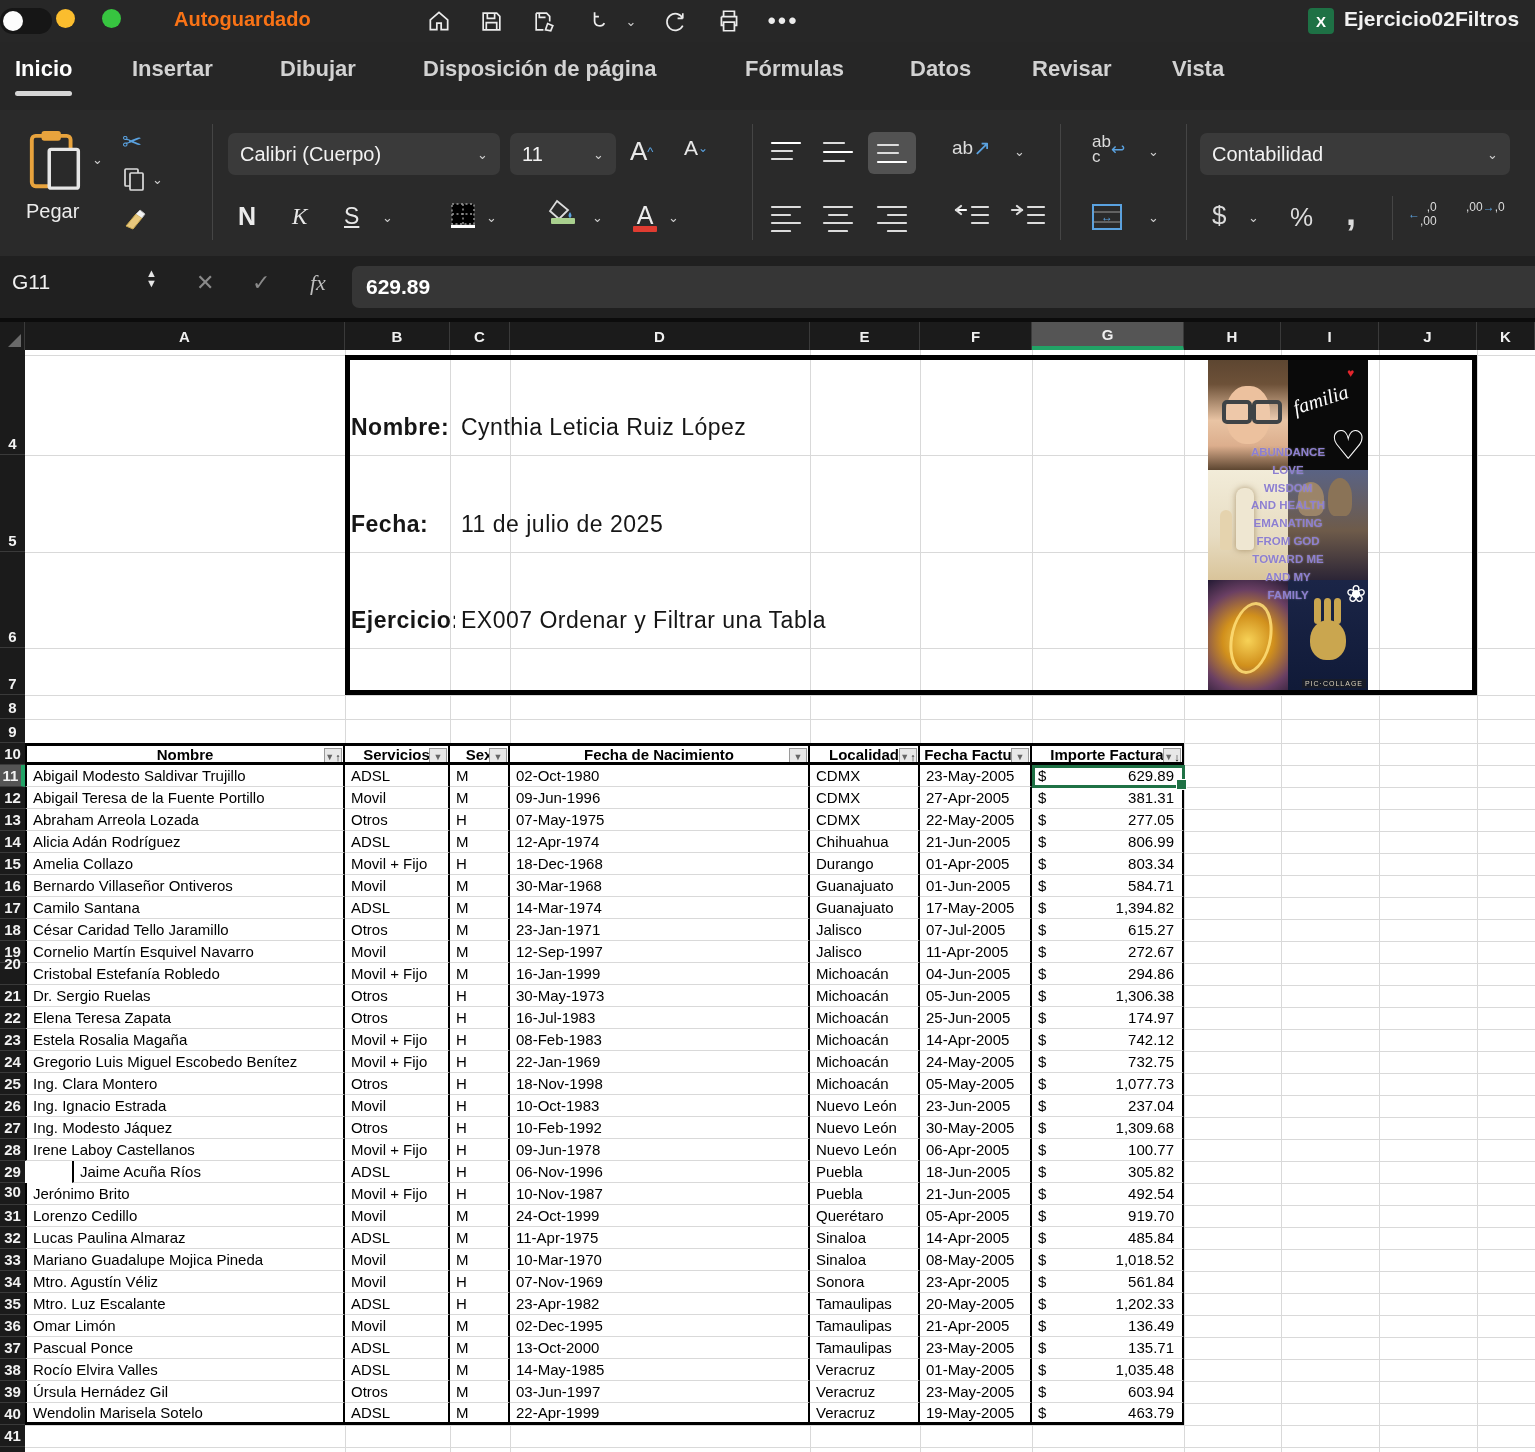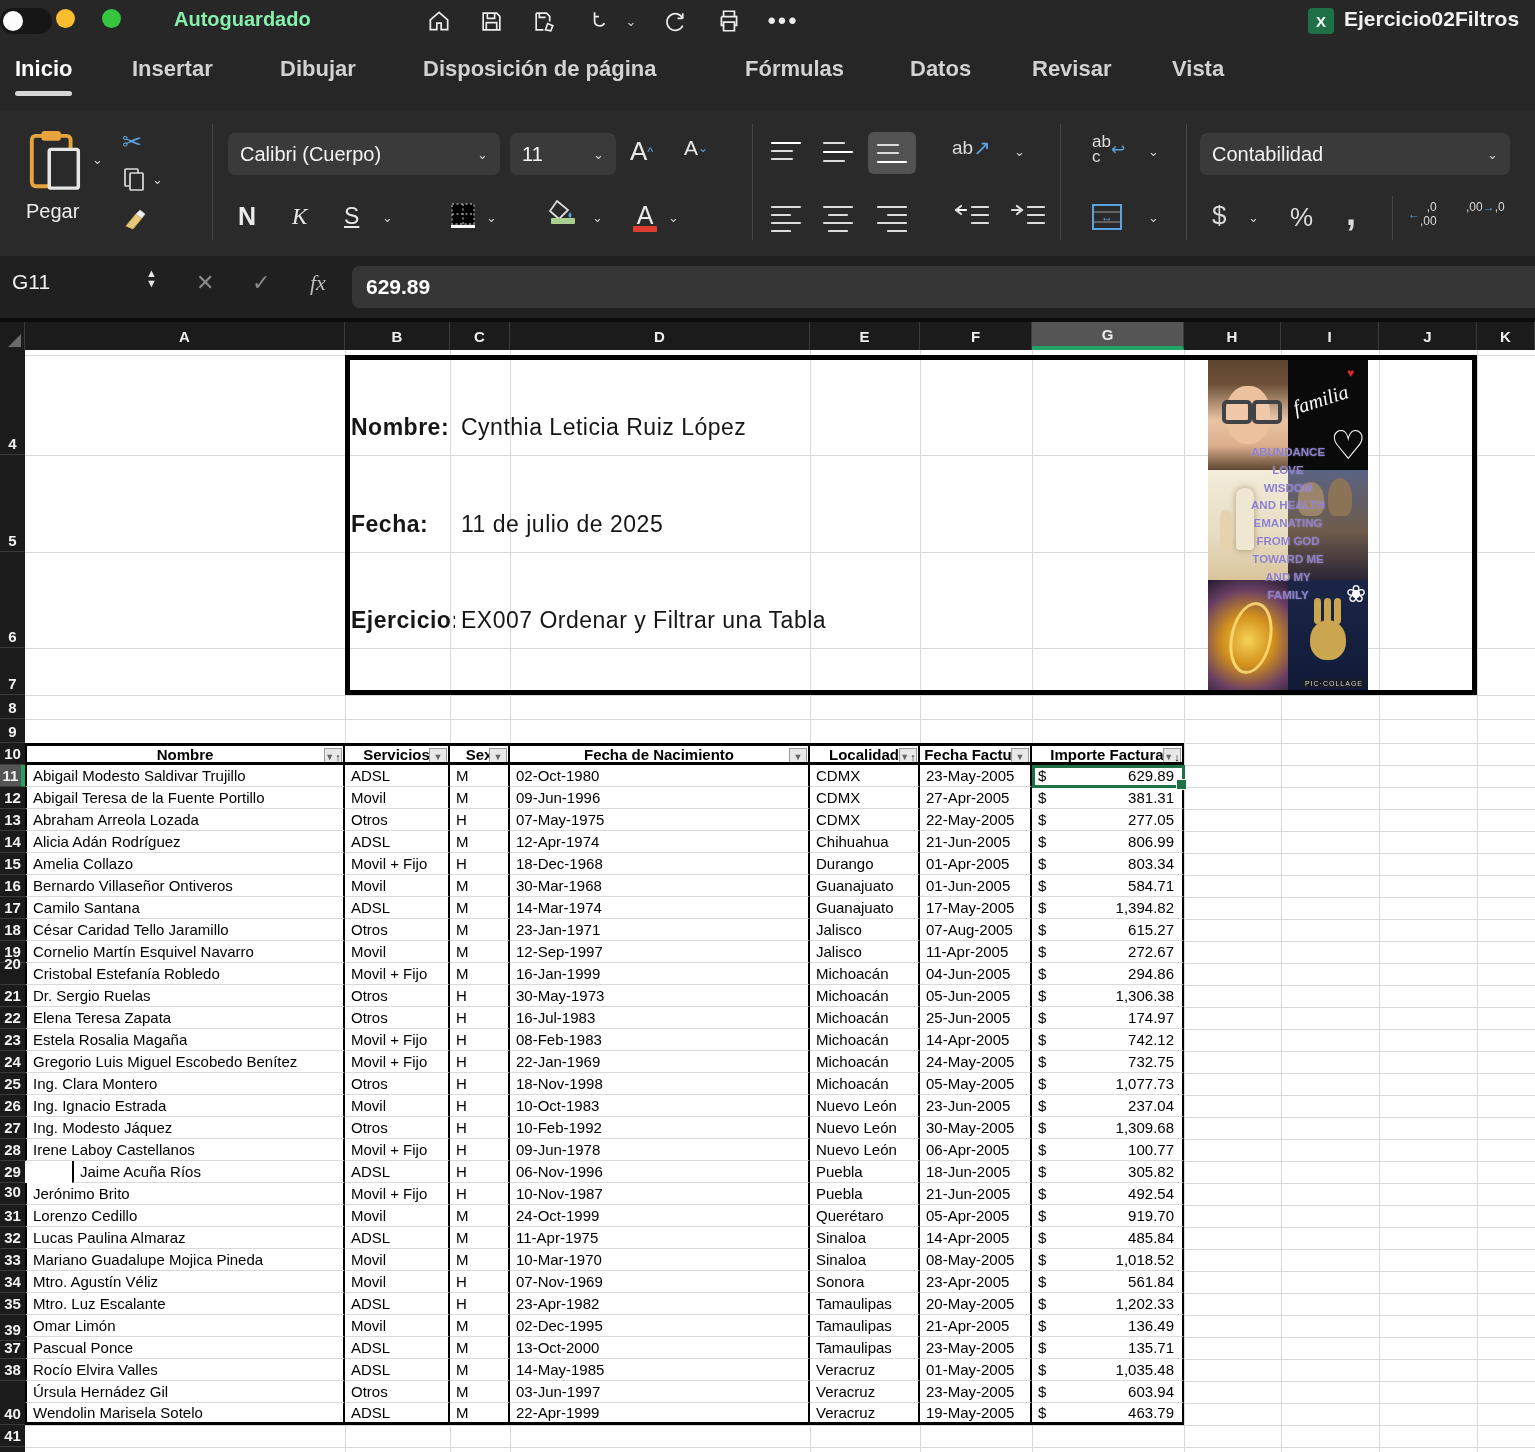--- a/index.html
+++ b/index.html
@@ -2,21 +2,21 @@
 <html><head>
 <meta charset="utf-8">
 <style>
   html,body{margin:0;padding:0;background:#111;}
   #app{position:relative;width:1535px;height:1452px;background:#262626;overflow:hidden;
        font-family:"Liberation Sans",sans-serif;-webkit-font-smoothing:antialiased;}
   .abs{position:absolute;}
   
   #titlebar{left:0;top:0;width:1535px;height:42px;background:#272727;}
   .tl{width:19px;height:19px;border-radius:50%;top:9px;}
-  .autosave-label{color:#86efac;font-size:20px;font-weight:600;top:8px;}
+  .autosave-label{color:#f97316;font-size:20px;font-weight:600;top:8px;}
   .toggle{width:52px;height:26px;border-radius:13px;background:#161616;top:8px;}
   .toggle .knob{position:absolute;left:3px;top:3px;width:20px;height:20px;border-radius:50%;background:#fdfdfd;}
   .tbico{top:5px;width:34px;height:32px;display:flex;align-items:center;justify-content:center;color:#ececec;}
   .tbico svg{stroke:#ececec;fill:none;stroke-width:1.6;}
   .doc-title{top:7px;color:#f1f1f1;font-size:21px;font-weight:600;white-space:nowrap;}
   .xlicon{width:26px;height:26px;background:#1e7145;border-radius:4px;color:#fff;font-weight:bold;
           font-size:15px;display:flex;align-items:center;justify-content:center;top:8px;}
   
   #tabstrip{left:0;top:42px;width:1535px;height:68px;background:#262626;}
   .rtab{top:14px;color:#d2d2d2;font-size:22px;font-weight:600;cursor:default;white-space:nowrap;}
@@ -415,21 +415,21 @@
         <div class="abs rowhead" style="top: 839px; height: 22px; padding-bottom: 2px;">29</div>
         <div class="abs rowhead" style="top: 861px; height: 22px; padding-bottom: 4px;">30</div>
         <div class="abs rowhead" style="top: 883px; height: 22px; padding-bottom: 2px;">31</div>
         <div class="abs rowhead" style="top: 905px; height: 22px; padding-bottom: 2px;">32</div>
         <div class="abs rowhead" style="top: 927px; height: 22px; padding-bottom: 2px;">33</div>
         <div class="abs rowhead" style="top: 949px; height: 22px; padding-bottom: 2px;">34</div>
         <div class="abs rowhead" style="top: 971px; height: 22px; padding-bottom: 2px;">35</div>
         <div class="abs rowhead" style="top: 993px; height: 22px; padding-bottom: 2px;">36</div>
         <div class="abs rowhead" style="top: 1015px; height: 22px; padding-bottom: 2px;">37</div>
         <div class="abs rowhead" style="top: 1037px; height: 22px; padding-bottom: 2px;">38</div>
-        <div class="abs rowhead" style="top: 997px; height: 22px; padding-bottom: 2px;">39</div>
+        <div class="abs rowhead" style="top: 1059px; height: 22px; padding-bottom: 2px;">39</div>
         <div class="abs rowhead" style="top: 1081px; height: 22px; padding-bottom: 2px;">40</div>
         <div class="abs rowhead" style="top: 1103px; height: 22px; padding-bottom: 2px;">41</div>
       </div>
     <div class="abs" id="infolayer">
         <div class="abs" style="left: 345px; top: 33px; width: 1132px; height: 340px; border: 5px solid rgb(0, 0, 0); box-sizing: border-box; z-index: 3;"></div>
         <div class="abs inforow" style="left: 351px; top: 33px; width: 820px; height: 86px; z-index: 3;">
           <div class="infolabel">Nombre:</div>
           <div class="infoval">Cynthia Leticia Ruiz López</div>
         </div>
         <div class="abs inforow" style="left: 351px; top: 133px; width: 820px; height: 83px; z-index: 3;">
@@ -595,21 +595,21 @@
         <div class="dcell">17-May-2005</div>
         <div class="dcell money">
           <div>$</div>
           <div>1,394.82</div>
         </div>
         <div class="dcell" style="border-left: 2px solid rgb(0, 0, 0);">César Caridad Tello Jaramillo</div>
         <div class="dcell">Otros</div>
         <div class="dcell">M</div>
         <div class="dcell">23-Jan-1971</div>
         <div class="dcell">Jalisco</div>
-        <div class="dcell">07-Aug-2005</div>
+        <div class="dcell">07-Jul-2005</div>
         <div class="dcell money">
           <div>$</div>
           <div>615.27</div>
         </div>
         <div class="dcell" style="border-left: 2px solid rgb(0, 0, 0);">Cornelio Martín Esquivel Navarro</div>
         <div class="dcell">Movil</div>
         <div class="dcell">M</div>
         <div class="dcell">12-Sep-1997</div>
         <div class="dcell">Jalisco</div>
         <div class="dcell">11-Apr-2005</div>

